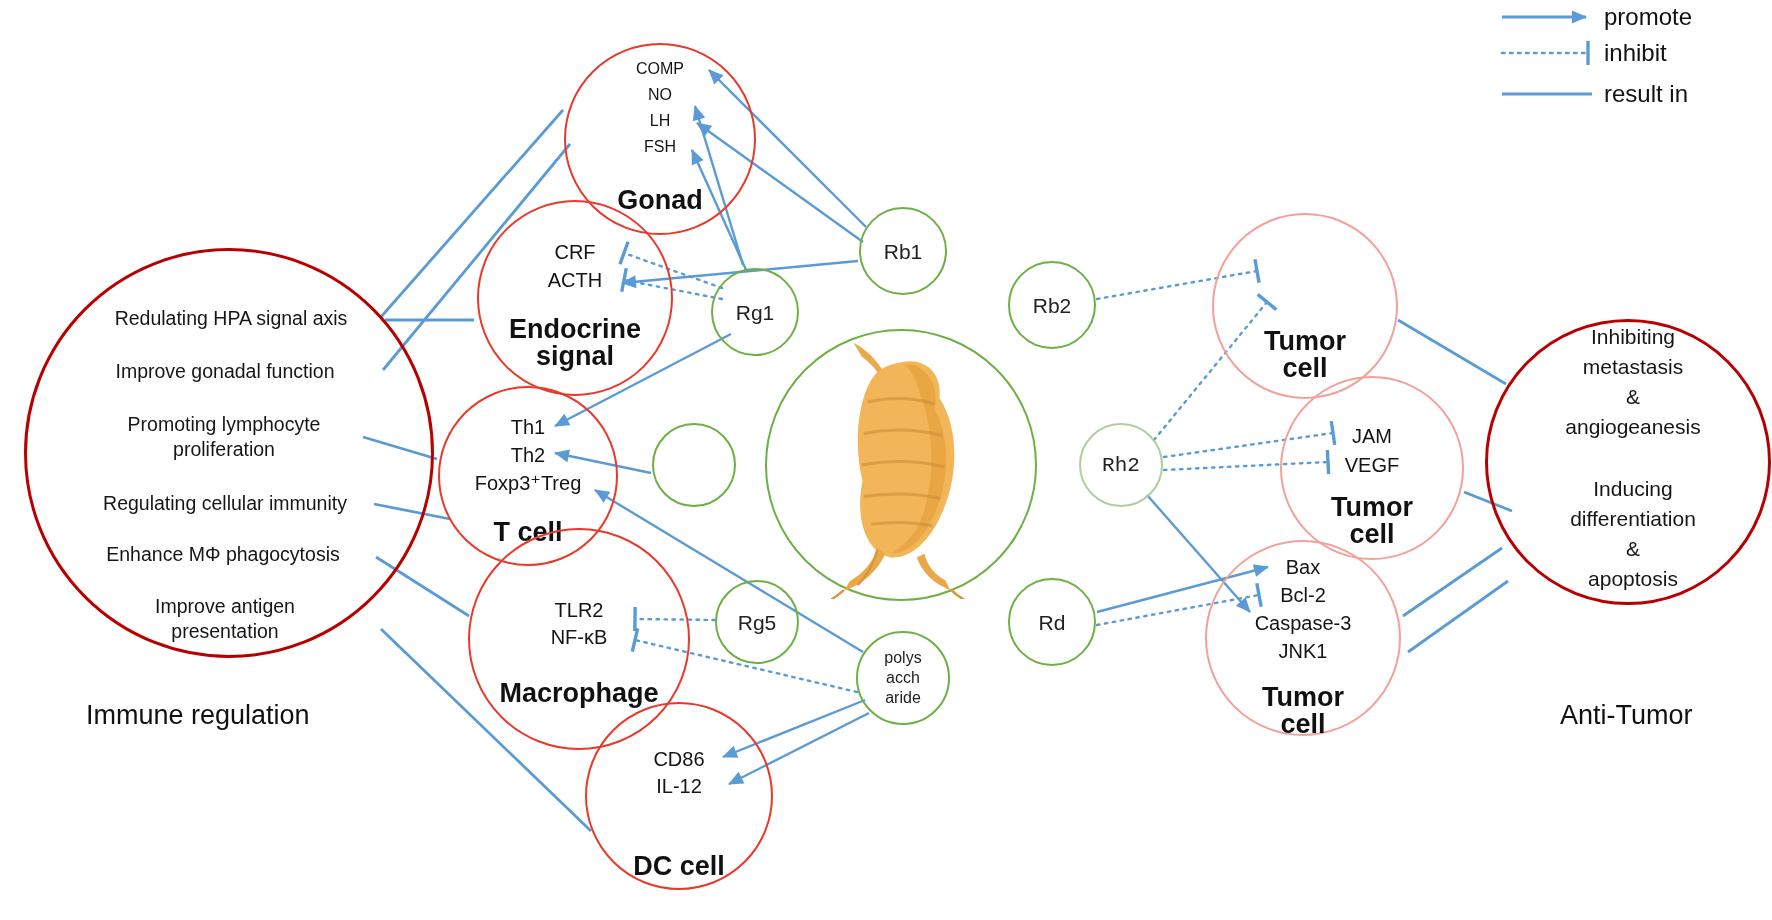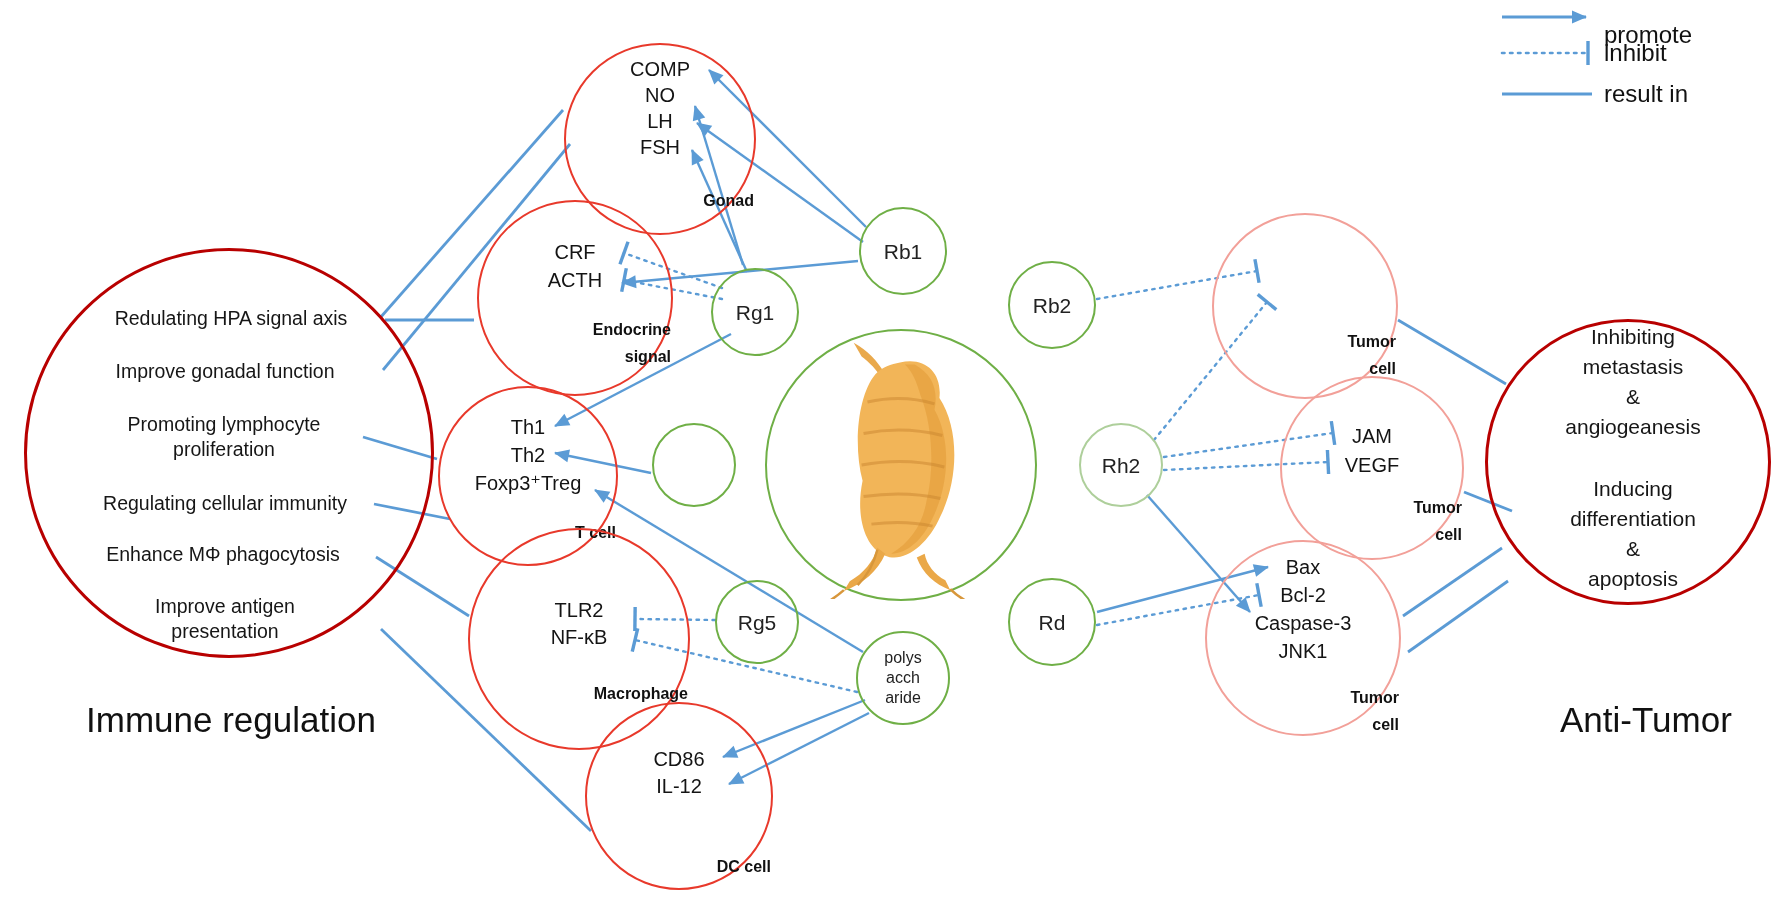--- a/index.html
+++ b/index.html
@@ -5,30 +5,30 @@
   * { margin:0; padding:0; box-sizing:border-box; }
   html,body { background:#fff; }
   body { font-family:"Liberation Sans","DejaVu Sans",sans-serif; color:#1a1a1a; }
   .canvas { position:relative; width:1772px; height:920px; background:#fff; overflow:hidden; }
   #edge-layer { position:absolute; left:0; top:0; width:1772px; height:920px; }
   .circle { position:absolute; border-radius:50%; background:transparent; }
   .cell-red   { border:2.2px solid #E8392B; }
   .outcome-red{ border:3px solid #B80000; }
   .compound   { border:2.2px solid #6FAF46; display:flex; align-items:center; justify-content:center;
                 font-size:21px; color:#222; text-align:center; white-space:pre-line; line-height:21px; }
-  .compound-light { border-color:#AECF9B; }
+  .compound-light { border-color:#AECF9B;font-family:Liberation Mono, monospace; }
   .tumor      { border:2.2px solid #F2A099; }
   .markers { position:absolute; left:0; right:0; text-align:center; font-size:20px; line-height:27px; color:#141414; }
   .markers div { white-space:nowrap; }
-  .cell-label { position:absolute; left:0; right:0; text-align:right; font-weight:bold; font-size:16px;
+  .cell-label { position:absolute; left:0; right:0; text-align:center; font-weight:bold; font-size:27px;
                 line-height:27px; color:#111; white-space:pre-line; }
   .outcome-item { position:absolute; transform:translateX(-50%); text-align:center; font-size:19.5px;
                   line-height:25px; color:#161616; white-space:pre-line; }
   .anti-item { font-size:21px; line-height:30px; }
-  .section-title { position:absolute; font-size:35px; color:#111; white-space:nowrap; }
+  .section-title { position:absolute; font-size:27px; color:#111; white-space:nowrap; }
   .legend-label { position:absolute; font-size:24px; color:#111; white-space:nowrap; }
   .poly-text { font-size:16px; line-height:20px; }
 </style>
 </head>
 <body>
 
 <div class="canvas">
 
   <svg id="edge-layer" viewBox="0 0 1772 920">
     <defs>
@@ -71,37 +71,37 @@
       <line x1="437" y1="459" x2="363" y2="437" stroke="#5B9BD5" stroke-width="2.8"></line>
       <line x1="450" y1="519" x2="374" y2="504" stroke="#5B9BD5" stroke-width="2.8"></line>
       <line x1="469" y1="616" x2="376" y2="557" stroke="#5B9BD5" stroke-width="2.8"></line>
       <line x1="591" y1="831" x2="381" y2="629" stroke="#5B9BD5" stroke-width="2.8"></line>
       <line x1="1398" y1="320" x2="1506" y2="384" stroke="#5B9BD5" stroke-width="2.8"></line>
       <line x1="1464" y1="492" x2="1512" y2="511" stroke="#5B9BD5" stroke-width="2.8"></line>
       <line x1="1403" y1="616" x2="1502" y2="548" stroke="#5B9BD5" stroke-width="2.8"></line>
       <line x1="1408" y1="652" x2="1508" y2="581" stroke="#5B9BD5" stroke-width="2.8"></line>
     </svg>
 
-  <div class="legend-label" style="left:1604px; top:21px;">promote</div>
+  <div class="legend-label" style="left:1604px; top:3px;">promote</div>
   <div class="legend-label" style="left:1604px; top:39px;">inhibit</div>
   <div class="legend-label" style="left:1604px; top:80px;">result in</div>
 
   <div class="circle outcome-red" style="left:24px; top:248px; width:410px; height:410px;"></div>
   <div class="outcome-item" style="left:231px; top:306px;">Redulating HPA signal axis</div>
   <div class="outcome-item" style="left:225px; top:359px;">Improve gonadal function</div>
   <div class="outcome-item" style="left:224px; top:412px;">Promoting lymphocyte
 proliferation</div>
   <div class="outcome-item" style="left:225px; top:491px;">Regulating cellular immunity</div>
   <div class="outcome-item" style="left:223px; top:542px;">Enhance MΦ phagocytosis</div>
   <div class="outcome-item" style="left:225px; top:594px;">Improve antigen
 presentation</div>
   <div class="section-title" style="left:86px; top:700px;">Immune regulation</div>
 
   <div class="circle cell-red" style="left:564px; top:43px; width:192px; height:192px;">
-    <div class="markers" style="top:11px; font-size:20px; line-height:26px;">
+    <div class="markers" style="top:11px; font-size:16px; line-height:26px;">
       <div>COMP</div>
       <div>NO</div>
       <div>LH</div>
       <div>FSH</div>
     </div>
     <div class="cell-label" style="top:142px;">Gonad</div>
   </div>
 
   <div class="circle cell-red" style="left:477px; top:200px; width:196px; height:196px;">
     <div class="markers" style="top:36px; line-height:28px;">

